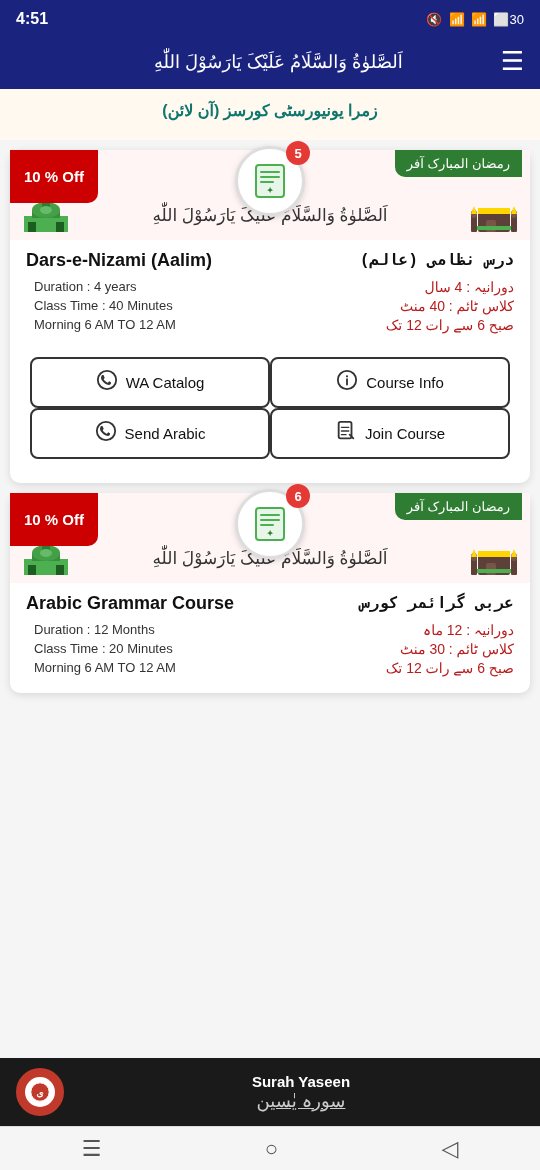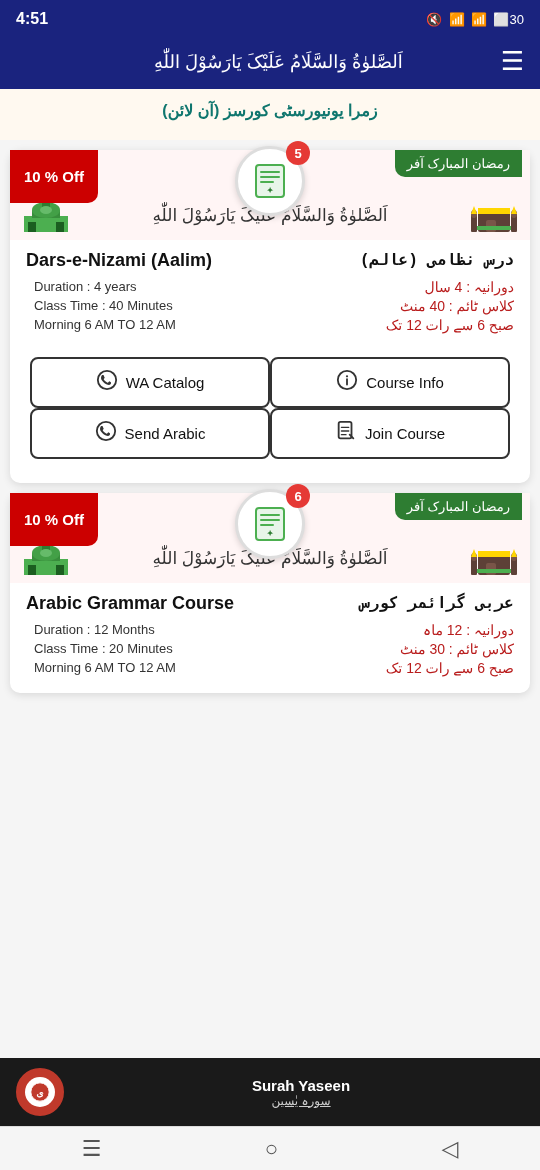--- a/index.html
+++ b/index.html
@@ -250,21 +250,21 @@
     .player-info {
       flex: 1;
       text-align: center;
     }
     .player-title-en {
       font-size: 15px;
       font-weight: bold;
       color: white;
     }
     .player-title-ur {
-      font-size: 12px;
+      font-size: 18px;
       direction: rtl;
       color: #ccc;
       text-decoration: underline;
     }
 
     
     .bottom-nav {
       position: fixed;
       bottom: 0;
       left: 0;

